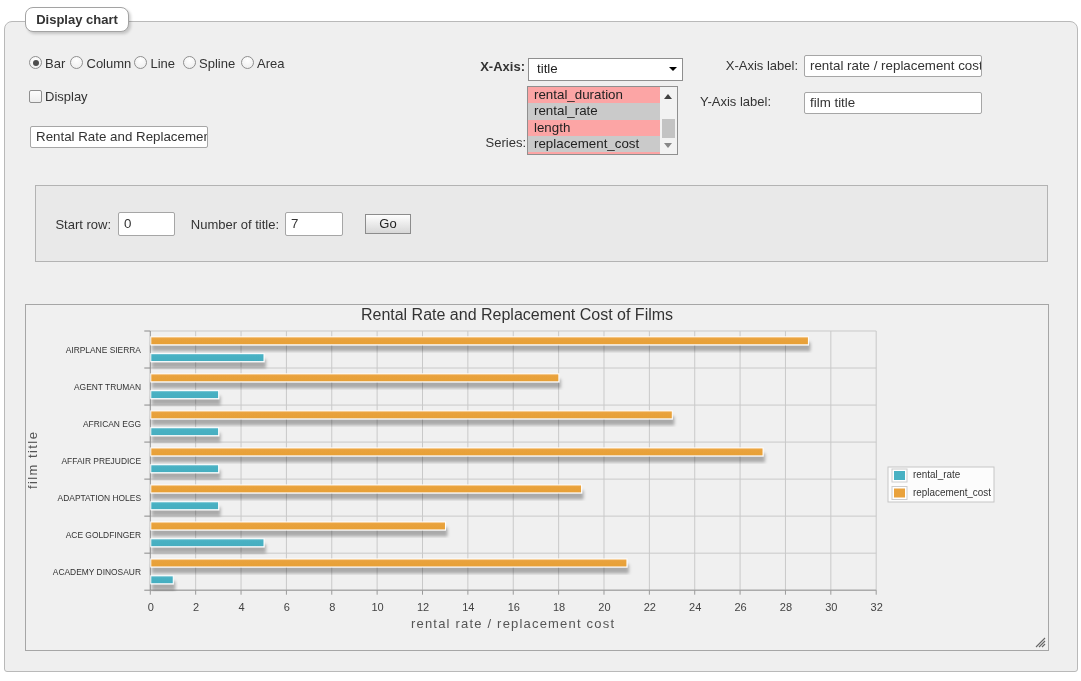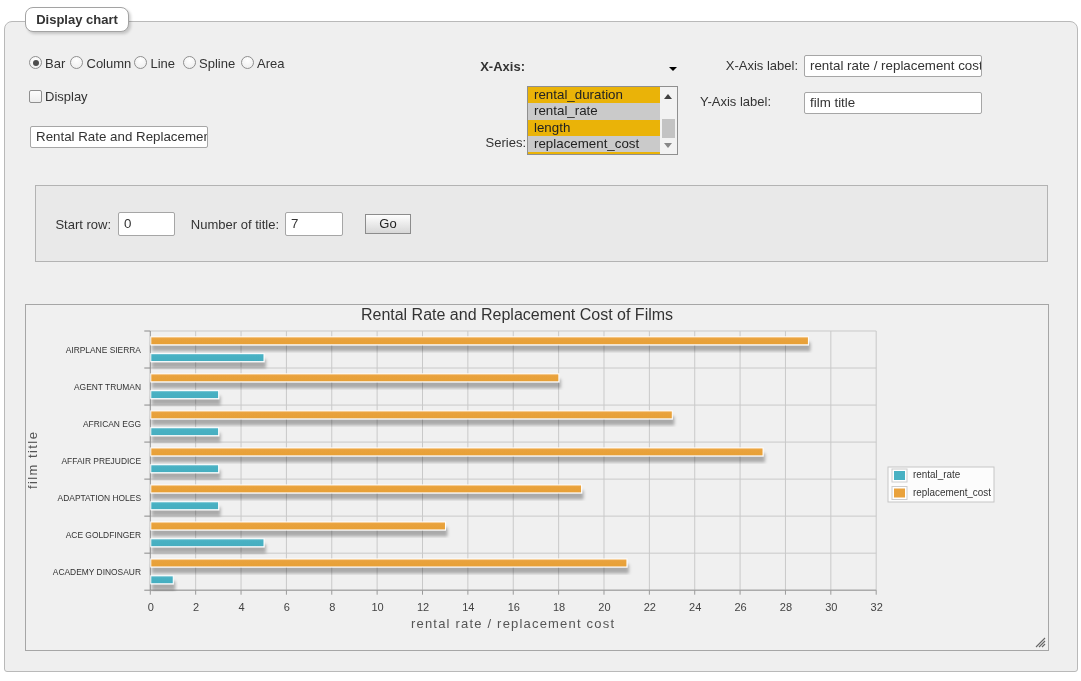--- a/index.html
+++ b/index.html
@@ -38,25 +38,27 @@
   <div class="lbl" style="left:199px; top:56px;">Spline</div>
   <div class="radio" style="left:241px; top:56px;"></div>
   <div class="lbl" style="left:257px; top:56px;">Area</div>
 
   <div class="chk" style="left:29px; top:90px;"></div>
   <div class="lbl" style="left:45px; top:89px;">Display</div>
 
   <div class="txt" style="left:30px; top:126px; width:178px; height:22px;">Rental Rate and Replacement Cost of Films</div>
 
   <div class="lbl" style="left:430px; top:59px; width:95px; text-align:right;font-weight:bold;">X-Axis:</div>
+  <div class="abs" style="left:528px; top:58px; width:155px; height:23px; background:#fff;
+       border:1px solid #8f8f8f; font-size:13.333px; color:#222; line-height:20px; padding-left:8px;">title</div>
   <div class="abs" style="left:669px; top:66.5px; width:0; height:0; border-left:4px solid transparent;
        border-right:4px solid transparent; border-top:4.5px solid #000;"></div>
 
   <div class="lbl" style="left:430px; top:135px; width:96px; text-align:right;">Series:</div>
-  <div class="abs" style="left:527px; top:86px; width:151px; height:69px; background:#eab308; border:1px solid #8f8f8f; overflow:hidden;">
+  <div class="abs" style="left:527px; top:86px; width:151px; height:69px; background:#fca5a5; border:1px solid #8f8f8f; overflow:hidden;">
     <div style="position:absolute; left:0; top:0; width:132px; font-size:13.333px; color:#222;">
       <div style="height:16.3px; line-height:16.3px; padding-left:6px;">rental_duration</div>
       <div style="height:16.3px; line-height:16.3px; padding-left:6px; background:#cacaca;">rental_rate</div>
       <div style="height:16.3px; line-height:16.3px; padding-left:6px;">length</div>
       <div style="height:16.5px; line-height:16.5px; padding-left:6px; background:#cacaca;">replacement_cost</div>
     </div>
 
     <div style="position:absolute; right:0; top:0; width:17px; height:67px; background:#f2f2f2;">
       <div style="position:absolute; left:4px; top:7px; width:0; height:0; border-left:4.5px solid transparent; border-right:4.5px solid transparent; border-bottom:5px solid #404040;"></div>
       <div style="position:absolute; left:2px; top:32px; width:13px; height:19px; background:#c3c3c3;"></div>

